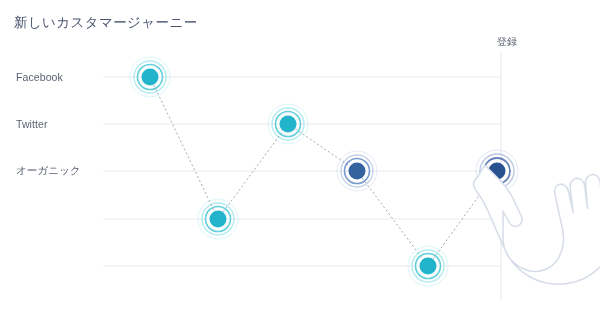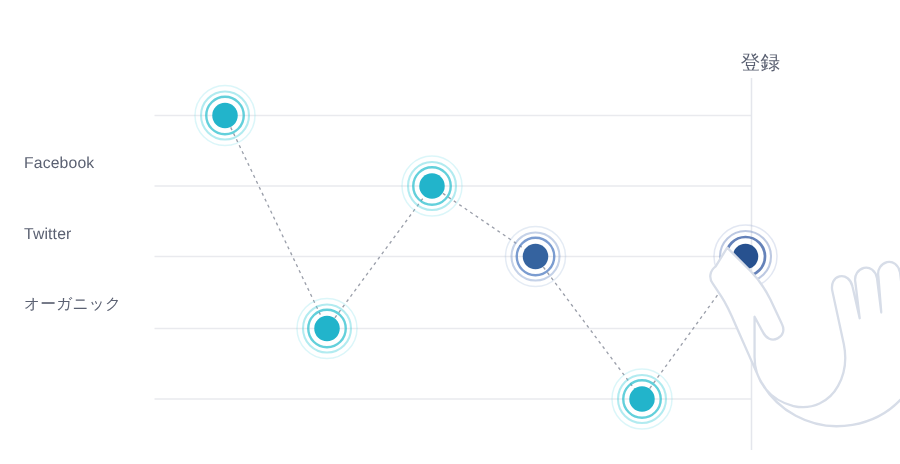--- a/index.html
+++ b/index.html
@@ -21,39 +21,39 @@
     white-space:nowrap;
   }
 
   .axis-label{
     position:absolute;
     font-size:10.5px;
     color:#5b6172;
     white-space:nowrap;
     transform:translateY(-50%);
     letter-spacing:.1px;
-    margin-top:32px;
   }
 
   .end-label{
     position:absolute;
-    font-size:13px;
+    font-size:10px;
     color:#5b6172;
     white-space:nowrap;
     transform:translate(-50%,-50%);
     letter-spacing:.2px;
   }
 
   svg.plot{position:absolute;left:0;top:0;width:600px;height:309px;overflow:visible;}
 </style>
 </head>
 <body>
 
 <div id="stage">
 
+  <div class="chart-title">新しいカスタマージャーニー</div>
 
   <div class="axis-label" style="left:16px;top:77px;">Facebook</div>
   <div class="axis-label" style="left:16px;top:124px;text-align:center;">Twitter</div>
   <div class="axis-label" style="left:16px;top:171px;">オーガニック</div>
 
   <div class="end-label" style="left:507px;top:42px;">登録</div>
 
   <svg class="plot" viewBox="0 0 600 309">
     <defs>
       <g id="node-teal">

